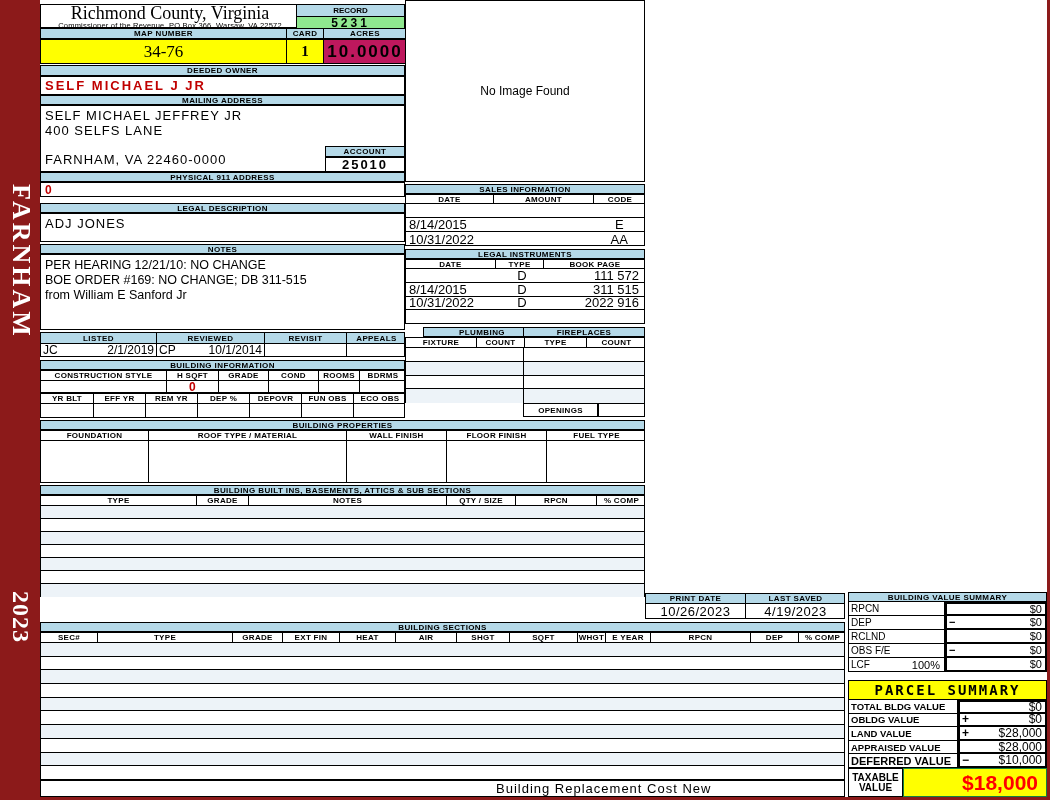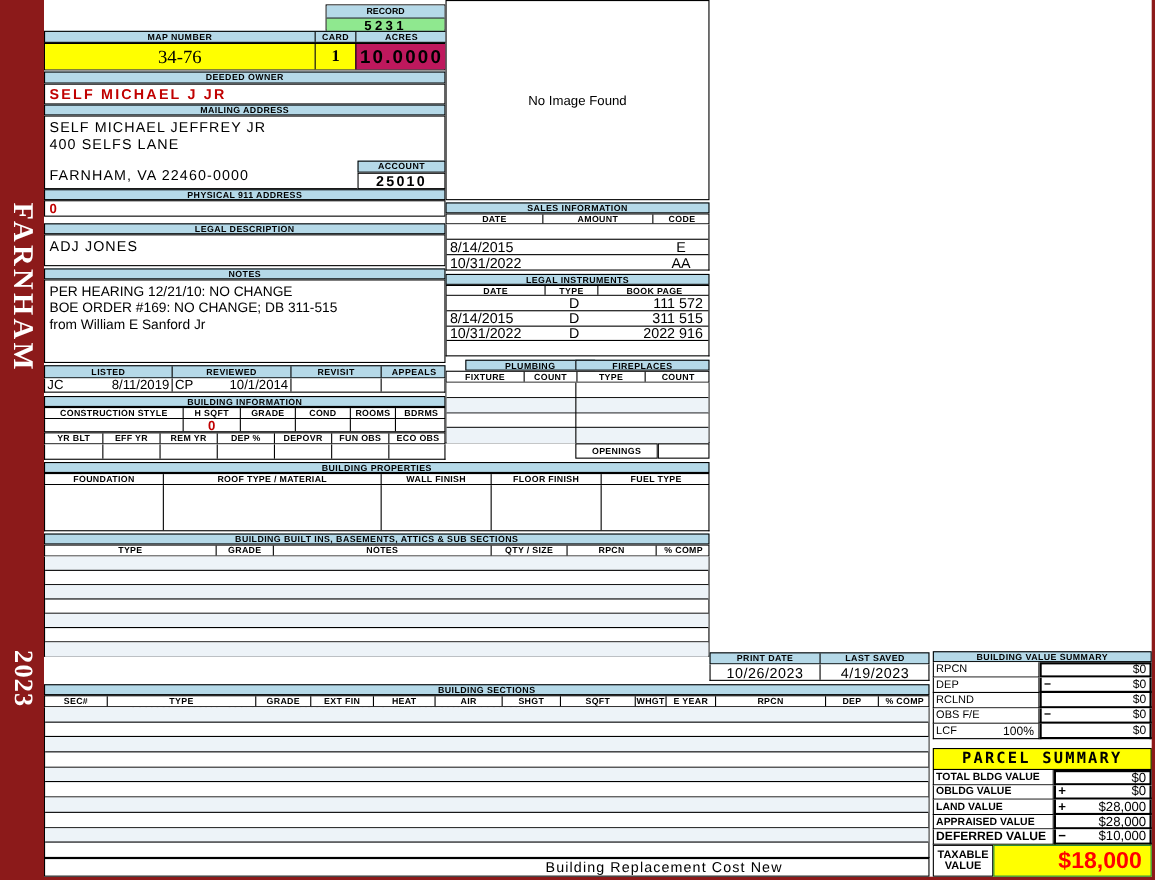--- a/index.html
+++ b/index.html
@@ -29,20 +29,26 @@
 </head>
 <body>
 
 <div id="page">
 
   <div class="abs white" style="left:40px;top:0;width:1007px;height:797px"></div>
 
   <div class="abs vert" style="left:6px;top:176px;height:170px;font-size:26px;letter-spacing:3px">FARNHAM</div>
   <div class="abs vert" style="left:7px;top:582px;height:70px;font-size:24px;letter-spacing:1px">2023</div>
 
+  <div class="abs box" style="left:40px;top:4px;width:365px;height:24px">
+    <div style="width:258px;text-align:center">
+      <div style="font-family:'Liberation Serif',serif;font-size:18px;line-height:16px">Richmond County, Virginia</div>
+      <div style="font-size:7.5px;letter-spacing:.2px">Commissioner of the Revenue, PO Box 366, Warsaw, VA 22572</div>
+    </div>
+  </div>
   <div class="abs" style="left:296px;top:4px;width:109px;height:24px;border:1px solid #000;box-sizing:border-box">
     <div style="height:11px;background:#B5D9E8;border-bottom:1px solid #000;display:flex;align-items:center;justify-content:center;font:bold 8px 'Liberation Sans',sans-serif">RECORD</div>
     <div class="mono b" style="height:12px;background:#8FE88F;display:flex;align-items:center;justify-content:center;font-size:12px;letter-spacing:3px">5231</div>
   </div>
 
   <div class="abs bar split" style="left:40px;top:28px;width:423px;height:11px">
     <div style="width:245px">MAP NUMBER</div>
     <div style="width:37px">CARD</div>
     <div style="width:83px">ACRES</div>
   </div>
@@ -79,21 +85,21 @@
 
   <div class="abs bar split" style="left:40px;top:332px;width:365px;height:12px">
     <div style="width:115px">LISTED</div>
     <div style="width:108px">REVIEWED</div>
     <div style="width:82px">REVISIT</div>
     <div style="width:60px">APPEALS</div>
   </div>
   <div class="abs split mono" style="left:40px;top:344px;width:365px;height:13px;border:1px solid #000;border-top:none;box-sizing:border-box;background:#fff;font-size:12px">
     <div style="width:115px;justify-content:space-between;padding:0 2px">
       <span>JC</span>
-      <span>8/11/2019</span>
+      <span>2/1/2019</span>
     </div>
     <div style="width:108px;justify-content:space-between;padding:0 2px">
       <span>CP</span>
       <span>10/1/2014</span>
     </div>
     <div style="width:82px"></div>
     <div style="width:60px"></div>
   </div>
 
   <div class="abs bar" style="left:40px;top:360px;width:365px;height:10px">BUILDING INFORMATION</div>

